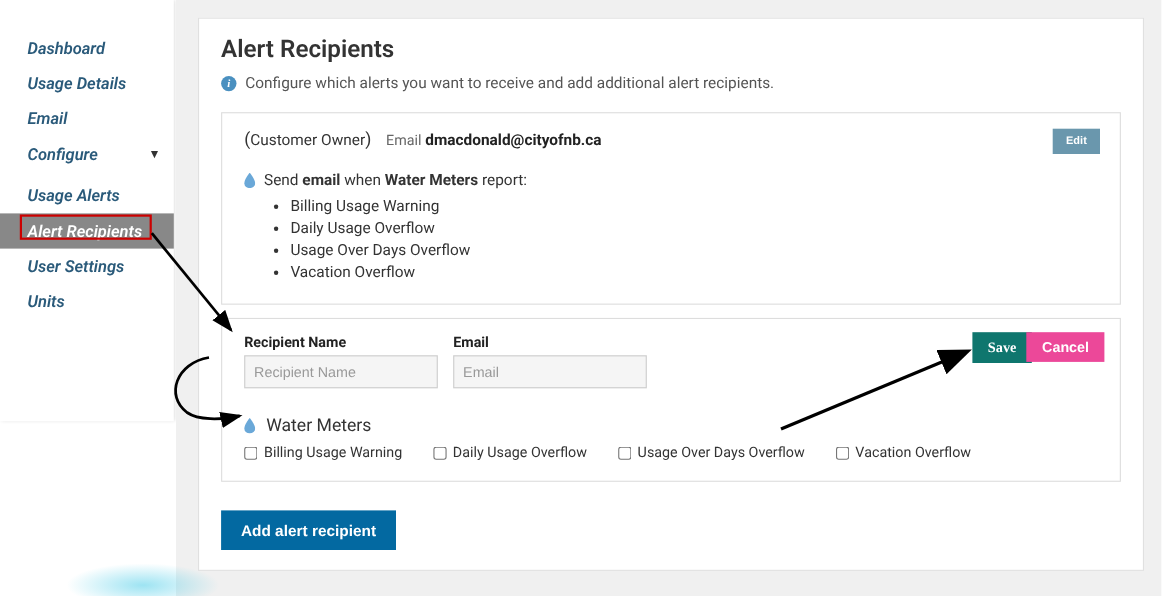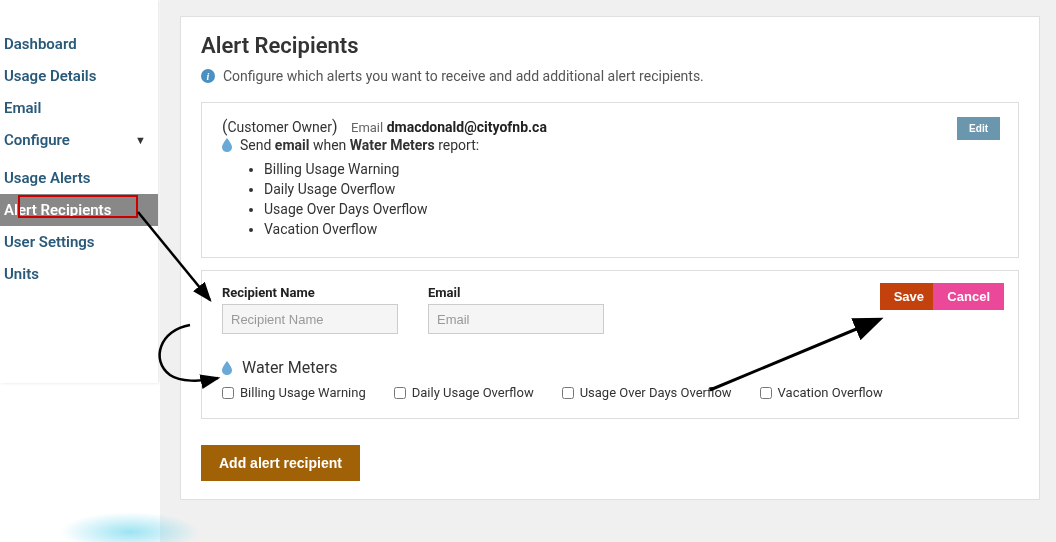--- a/index.html
+++ b/index.html
@@ -16,26 +16,27 @@
       left: 0;
       top: 0;
       width: 158px;
       background: #fff;
       box-shadow: 1px 0 3px rgba(0,0,0,0.12);
       padding-top: 28px;
       height: 383px;
     }
     .sidebar ul { list-style: none; }
     .sidebar > ul > li {
-      padding: 7px 12px 7px 4px;
+      padding: 7px 12px 7px 25px;
       font-size: 15px;
       color: #2a5a7a;
       font-weight: 600;
       cursor: pointer;
       position: relative;
+      font-style: italic;
     }
     .sidebar > ul > li .caret {
       position: absolute;
       right: 12px;
       top: 10px;
       font-size: 11px;
       color: #333;
     }
     .subnav { margin-top: 6px; }
     .subnav li {
@@ -116,42 +117,42 @@
       top: 14px;
       background: #6a97ad;
       color: #fff;
       border: none;
       padding: 6px 12px;
       font-size: 10px;
       font-weight: 600;
       cursor: pointer;
     }
     .send-line {
-      margin-top: 1px;
+      margin-top: 20px;
       font-size: 14px;
       color: #333;
       display: flex;
       align-items: center;
       gap: 8px;
     }
     .drop-icon {
       display: inline-block;
       width: 10px; height: 14px;
     }
     .drop-icon svg { display: block; }
     .alert-list {
       list-style: disc;
       margin: 6px 0 0 42px;
       font-size: 14px;
       color: #333;
     }
     .alert-list li { padding: 2px 0; }
     .form-row {
       display: flex;
-      gap: 30px;
+      gap: 14px;
       align-items: flex-end;
     }
     .field label {
       display: block;
       font-size: 13px;
       font-weight: 700;
       color: #222;
       margin-bottom: 4px;
     }
     .field input {
@@ -167,21 +168,21 @@
     .btn-save, .btn-cancel {
       position: absolute;
       top: 12px;
       border: none;
       padding: 6px 14px;
       font-size: 13px;
       font-weight: 700;
       color: #fff;
       cursor: pointer;
     }
-    .btn-save { right: 80px; background: #c2410c; }
+    .btn-save { right: 80px; background: #0f766e; font-family: Liberation Serif, serif; }
     .btn-cancel { right: 14px; background: #ec4899; }
     .meter-head {
       margin-top: 24px;
       display: flex;
       align-items: center;
       gap: 10px;
       font-size: 16px;
       color: #333;
     }
     .check-row {
@@ -196,21 +197,21 @@
       display: inline-flex;
       align-items: center;
       gap: 6px;
       cursor: pointer;
     }
     .check-row input[type=checkbox] {
       width: 12px; height: 12px;
     }
     .add-btn {
       margin-top: 14px;
-      background: #a16207;
+      background: #0369a1;
       color: #fff;
       border: none;
       padding: 10px 18px;
       font-size: 14px;
       font-weight: 700;
       cursor: pointer;
     }
     .arrow-svg {
       position: absolute;
       pointer-events: none;

